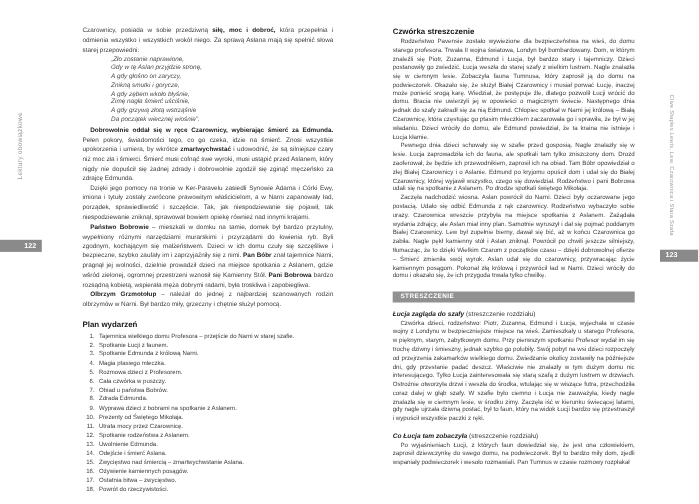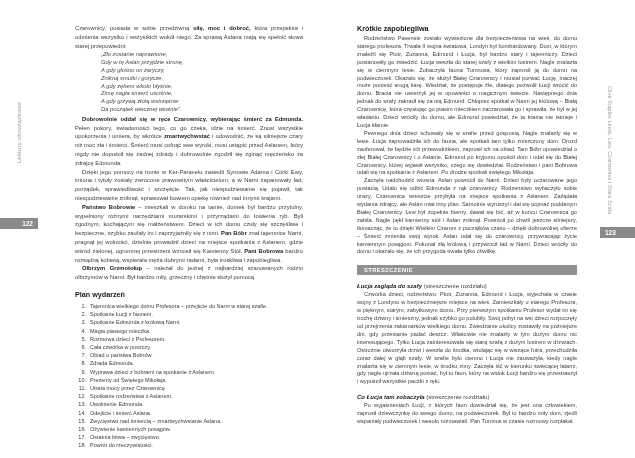--- a/index.html
+++ b/index.html
@@ -97,21 +97,21 @@
         <li>Uwolnienie Edmunda.</li>
         <li>Odejście i śmierć Aslana.</li>
         <li>Zwycięstwo nad śmiercią – zmartwychwstanie Aslana.</li>
         <li>Ożywienie kamiennych posągów.</li>
         <li>Ostatnia bitwa – zwycięstwo.</li>
         <li>Powrót do rzeczywistości.</li>
       </ol>
   </div>
 
   <div class="col col-right">
-    <h3 class="heading">Krótkie zapobiegliwa</h3>
+    <h3 class="heading">Czwórka streszczenie</h3>
     <div>
         <p class="body indent">Rodzeństwo Pavensie zostało wywiezione dla bezpieczeństwa na wieś, do domu starego profesora. Trwała II wojna światowa, Londyn był bombardowany. Dom, w którym znaleźli się Piotr, Zuzanna, Edmund i Łucja, był bardzo stary i tajemniczy. Dzieci postanowiły go zwiedzić. Łucja weszła do starej szafy z wielkim lustrem. Nagle znalazła się w ciemnym lesie. Zobaczyła fauna Tumnusa, który zaprosił ją do domu na podwieczorek. Okazało się, że służył Białej Czarownicy i musiał porwać Łucję, inaczej może ponieść srogą karę. Wiedział, że postępuje źle, dlatego pozwolił Łucji wrócić do domu. Bracia nie uwierzyli jej w opowieści o magicznym świecie. Następnego dnia jednak do szafy zakradł się za nią Edmund. Chłopiec spotkał w Narni jej królową – Białą Czarownicę, która częstując go ptasim mleczkiem zaczarowała go i sprawiła, że był w jej władaniu. Dzieci wróciły do domu, ale Edmund powiedział, że ta kraina nie istnieje i Łucja kłamie.</p>
         <p class="body indent">Pewnego dnia dzieci schowały się w szafie przed gosposią. Nagle znalazły się w lesie. Łucja zaprowadziła ich do fauna, ale spotkali tam tylko zniszczony dom. Drozd zaoferował, że będzie ich przewodnikiem, zaprosił ich na obiad. Tam Bóbr opowiedział o złej Białej Czarownicy i o Aslanie. Edmund po kryjomu opuścił dom i udał się do Białej Czarownicy, której wyjawił wszystko, czego się dowiedział. Rodzeństwo i pani Bobrowa udali się na spotkanie z Aslanem. Po drodze spotkali świętego Mikołaja.</p>
         <p class="body indent">Zaczęła nadchodzić wiosna. Aslan powrócił do Narni. Dzieci były oczarowane jego postacią. Udało się odbić Edmunda z rąk czarownicy. Rodzeństwo wybaczyło sobie urazy. Czarownica wreszcie przybyła na miejsce spotkania z Aslanem. Zażądała wydania zdrajcy, ale Aslan miał inny plan. Samotnie wyruszył i dał się pojmać poddanym Białej Czarownicy. Lew był zupełnie bierny, dawał się bić, aż w końcu Czarownica go zabiła. Nagle pękł kamienny stół i Aslan zniknął. Powrócił po chwili jeszcze silniejszy, tłumacząc, że to dzięki Wielkim Czarom z początków czasu – dzięki dobrowolnej ofierze – Śmierć zmieniła swój wyrok. Aslan udał się do czarownicy, przywracając życie kamiennym posągom. Pokonał złą królową i przywrócił ład w Narni. Dzieci wróciły do domu i okazało się, że ich przygoda trwała tylko chwilkę.</p>
       </div>
     <div class="bar">STRESZCZENIE</div>
     <div>
         <h4 class="sec-head"><span class="sec-title">Łucja zagląda do szafy</span><span class="sec-sub"> (streszczenie rozdziału)</span></h4>
         <p class="body indent">Czwórka dzieci, rodzeństwo: Piotr, Zuzanna, Edmund i Łucja, wyjechała w czasie wojny z Londynu w bezpieczniejsze miejsce na wieś. Zamieszkały u starego Profesora, w pięknym, starym, zabytkowym domu. Przy pierwszym spotkaniu Profesor wydał im się trochę dziwny i śmieszny, jednak szybko go polubiły. Swój pobyt na wsi dzieci rozpoczęły od przejrzenia zakamarków wielkiego domu. Zwiedzanie okolicy zostawiły na późniejsze dni, gdy przestanie padać deszcz. Właściwie nie znalazły w tym dużym domu nic interesującego. Tylko Łucja zainteresowała się starą szafą z dużym lustrem w drzwiach. Ostrożnie otworzyła drzwi i weszła do środka, wtulając się w wiszące futra, przechodziła coraz dalej w głąb szafy. W szafie było ciemno i Łucja nie zauważyła, kiedy nagle znalazła się w ciemnym lesie, w środku zimy. Zaczęła iść w kierunku świecącej latarni, gdy nagle ujrzała dziwną postać, był to faun, który na widok Łucji bardzo się przestraszył i wypuścił wszystkie paczki z ręki.</p>
         <h4 class="sec-head"><span class="sec-title">Co Łucja tam zobaczyła</span><span class="sec-sub"> (streszczenie rozdziału)</span></h4>

